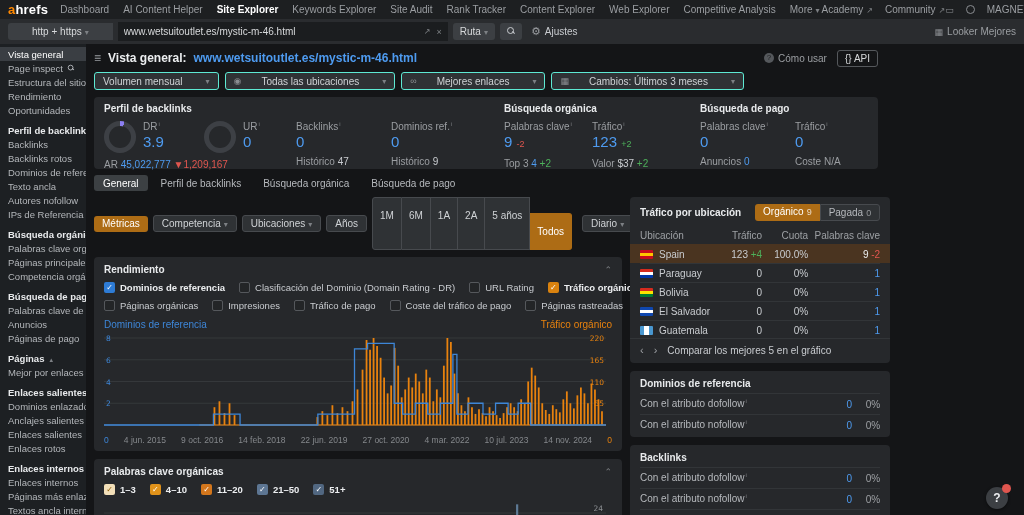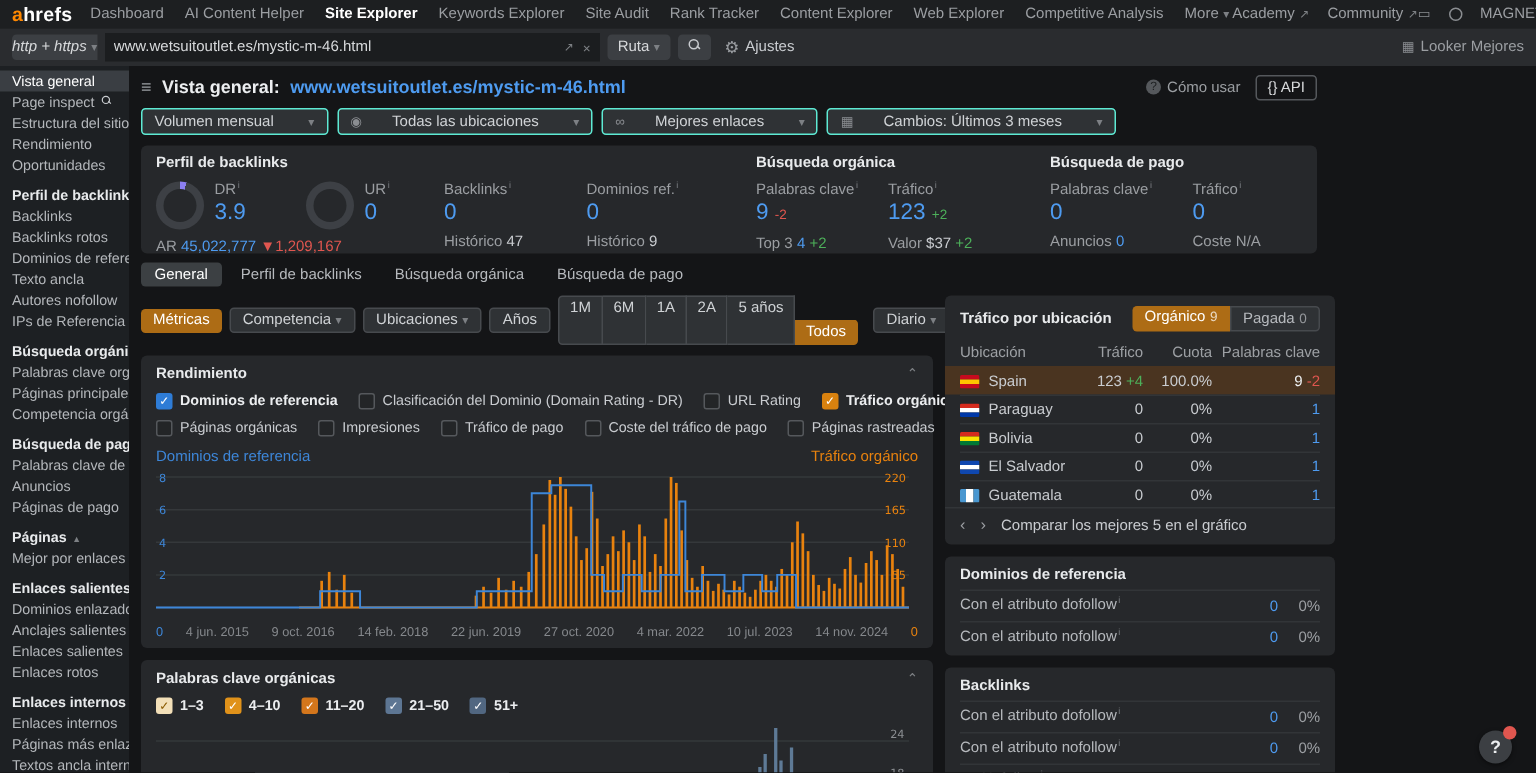--- a/index.html
+++ b/index.html
@@ -15,21 +15,21 @@
   .nav-items{display:flex;align-items:center;gap:14px;}
   .nav-item{color:#9b9ea2;white-space:nowrap;cursor:pointer;}
   .nav-item.active{color:#fff;font-weight:bold;}
   .caret{color:#7d8084;font-size:8px;margin-left:3px;}
   .nav-right{margin-left:auto;display:flex;align-items:center;gap:12px;}
   .ext{font-size:8px;color:#7d8084;margin-left:3px;}
   .ring{display:inline-block;width:9px;height:9px;border:1px solid #8a8d91;border-radius:50%;}
   .scr{color:#8a8d91;font-size:9px;}
   
   .urlrow{height:25px;background:#2a2c2f;display:flex;align-items:center;padding:0 8px;gap:5px;}
-  .proto{background:#3c3f43;border-radius:3px 0 0 3px;padding:3px 0;color:#d7d9db;white-space:nowrap;cursor:pointer;font-style:italic;}
+  .proto{background:#3c3f43;border-radius:3px 0 0 3px;padding:3px 24px;color:#d7d9db;white-space:nowrap;cursor:pointer;}
   .urlbox{background:#1b1d1f;height:19px;display:flex;align-items:center;width:330px;padding:0 6px;color:#d7d9db;}
   .urlbox .u{flex:1;white-space:nowrap;overflow:hidden;}
   .ubtn{background:#3c3f43;border-radius:3px;padding:3px 7px;color:#d7d9db;white-space:nowrap;cursor:pointer;text-align:center;}
   .sicon{position:relative;width:8px;height:8px;display:inline-block;}
   .sicon:before{content:"";position:absolute;left:0;top:0;width:5px;height:5px;border:1.2px solid #c9ccd0;border-radius:50%;}
   .sicon:after{content:"";position:absolute;left:5px;top:5px;width:3px;height:1.2px;background:#c9ccd0;transform:rotate(45deg);}
   .gear{color:#9b9ea2;font-size:11px;}
   .looker{margin-left:auto;color:#9b9ea2;display:flex;align-items:center;gap:4px;cursor:pointer;}
   
   .app{display:flex;height:471px;}
@@ -75,21 +75,21 @@
   .tab{padding:2.5px 9px;color:#b6b9bd;border-radius:3px;cursor:pointer;white-space:nowrap;}
   .tab.active{background:#3c4043;color:#fff;}
   
   .cols{display:flex;gap:8px;margin:0 4px;align-items:flex-start;}
   .leftcol{width:528px;flex-shrink:0;}
   .rightcol{flex:1;display:flex;flex-direction:column;gap:8px;}
   .controls{display:flex;align-items:center;gap:5px;margin-bottom:7px;}
   .obtn{background:#ad6c15;color:#fff;border-radius:3px;padding:2.5px 8px;cursor:pointer;white-space:nowrap;}
   .gbtn{background:#2f3235;border:1px solid #474a4e;border-radius:3px;padding:2px 8px;color:#d0d3d6;cursor:pointer;white-space:nowrap;}
   .rgroup{margin-left:auto;display:flex;}
-  .rbtn{background:#2f3235;border:1px solid #474a4e;border-left-width:0;padding:2px 7px;color:#d0d3d6;cursor:pointer;white-space:nowrap;}
+  .rbtn{background:#2f3235;border:1px solid #474a4e;border-left-width:0;padding:12px 7px;color:#d0d3d6;cursor:pointer;white-space:nowrap;}
   .rbtn:first-child{border-left-width:1px;border-radius:3px 0 0 3px;}
   .rbtn:last-child{border-radius:0 3px 3px 0;margin-top:16px;}
   .rbtn.active{background:#ad6c15;border-color:#ad6c15;color:#fff;}
   .dots{color:#9b9ea2;font-size:11px;margin-left:4px;cursor:pointer;}
   .chart-panel{padding:7px 10px 4px;margin-bottom:8px;}
   .cp-head{display:flex;align-items:center;}
   .cp-title{font-weight:bold;color:#e8eaec;}
   .chev{margin-left:auto;color:#7d8084;cursor:pointer;font-size:9px;}
   .cb-row{display:flex;gap:14px;margin-top:7px;flex-wrap:nowrap;}
   .cb-item{display:flex;align-items:center;gap:5px;cursor:pointer;white-space:nowrap;color:#c9ccd0;}

